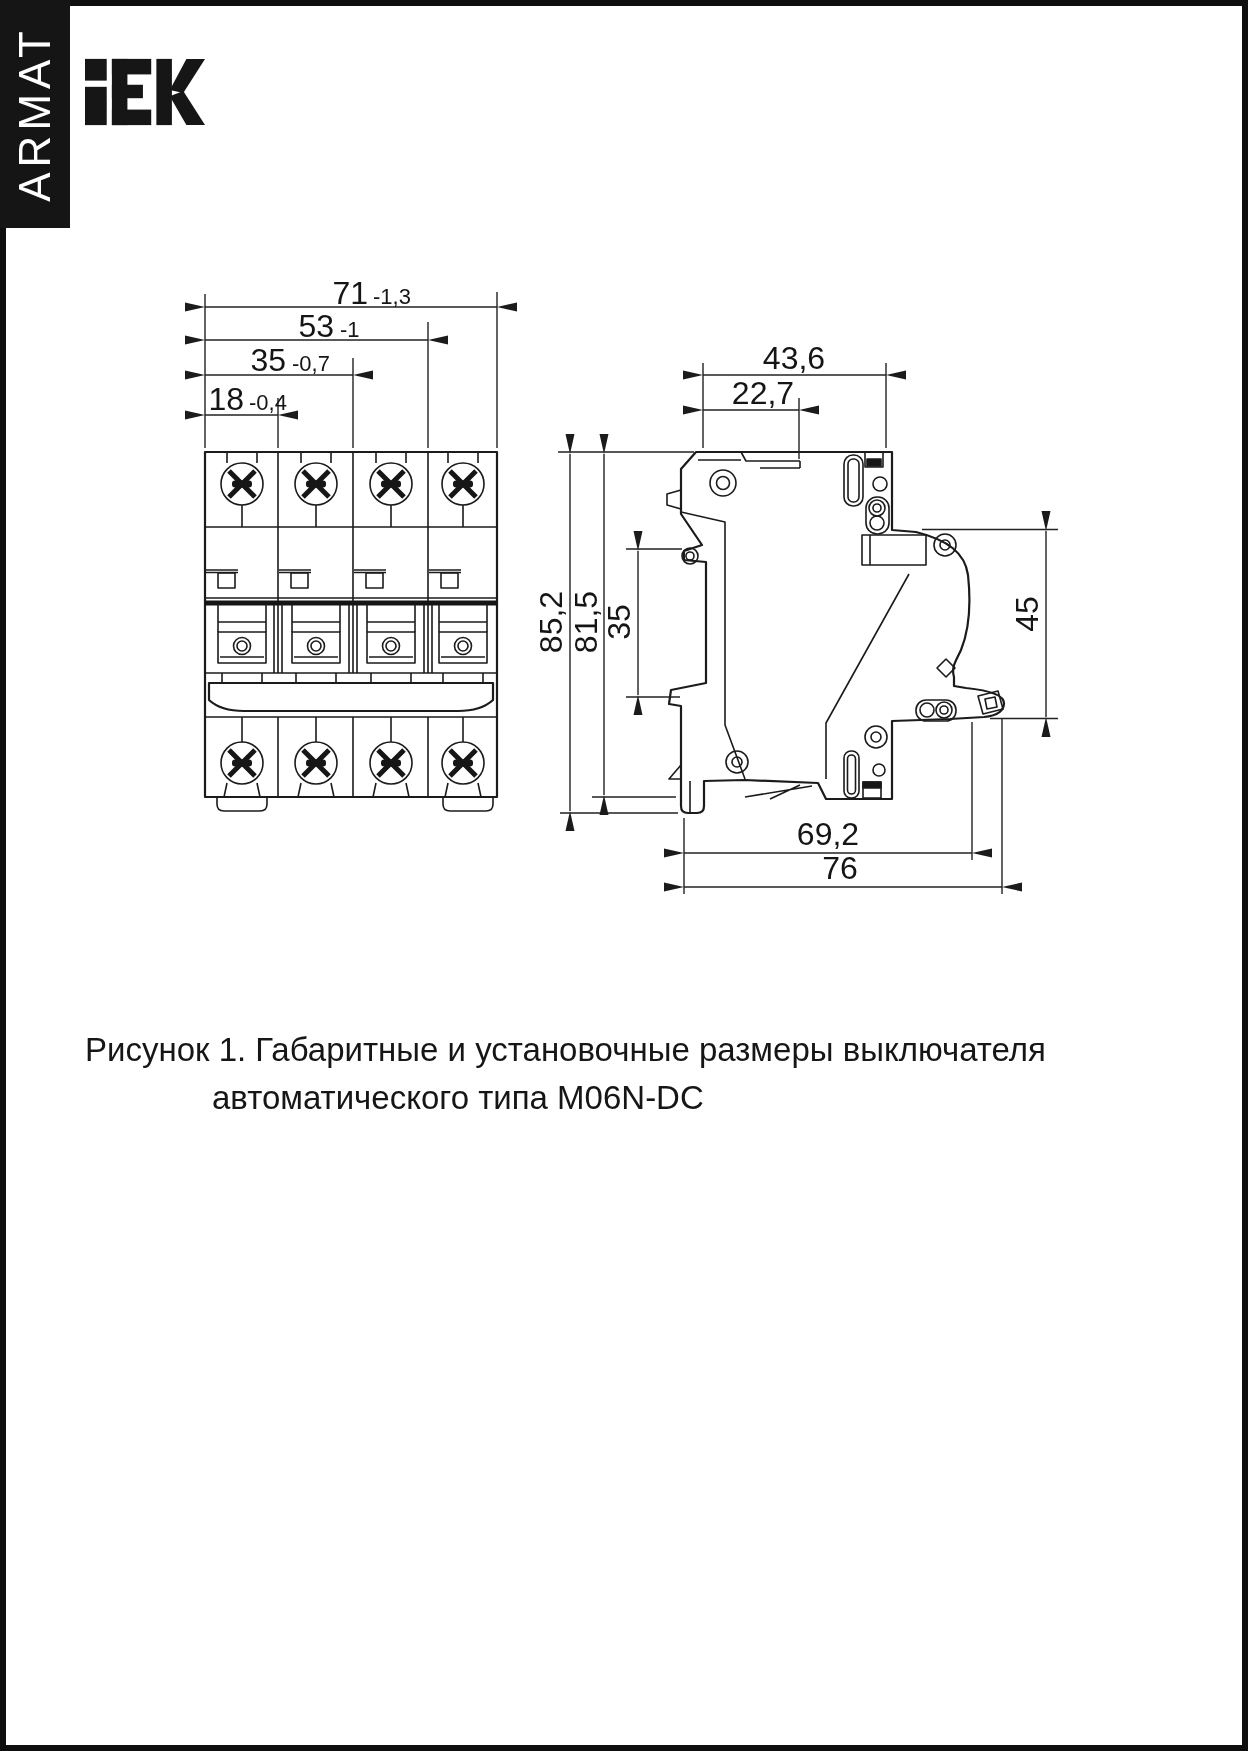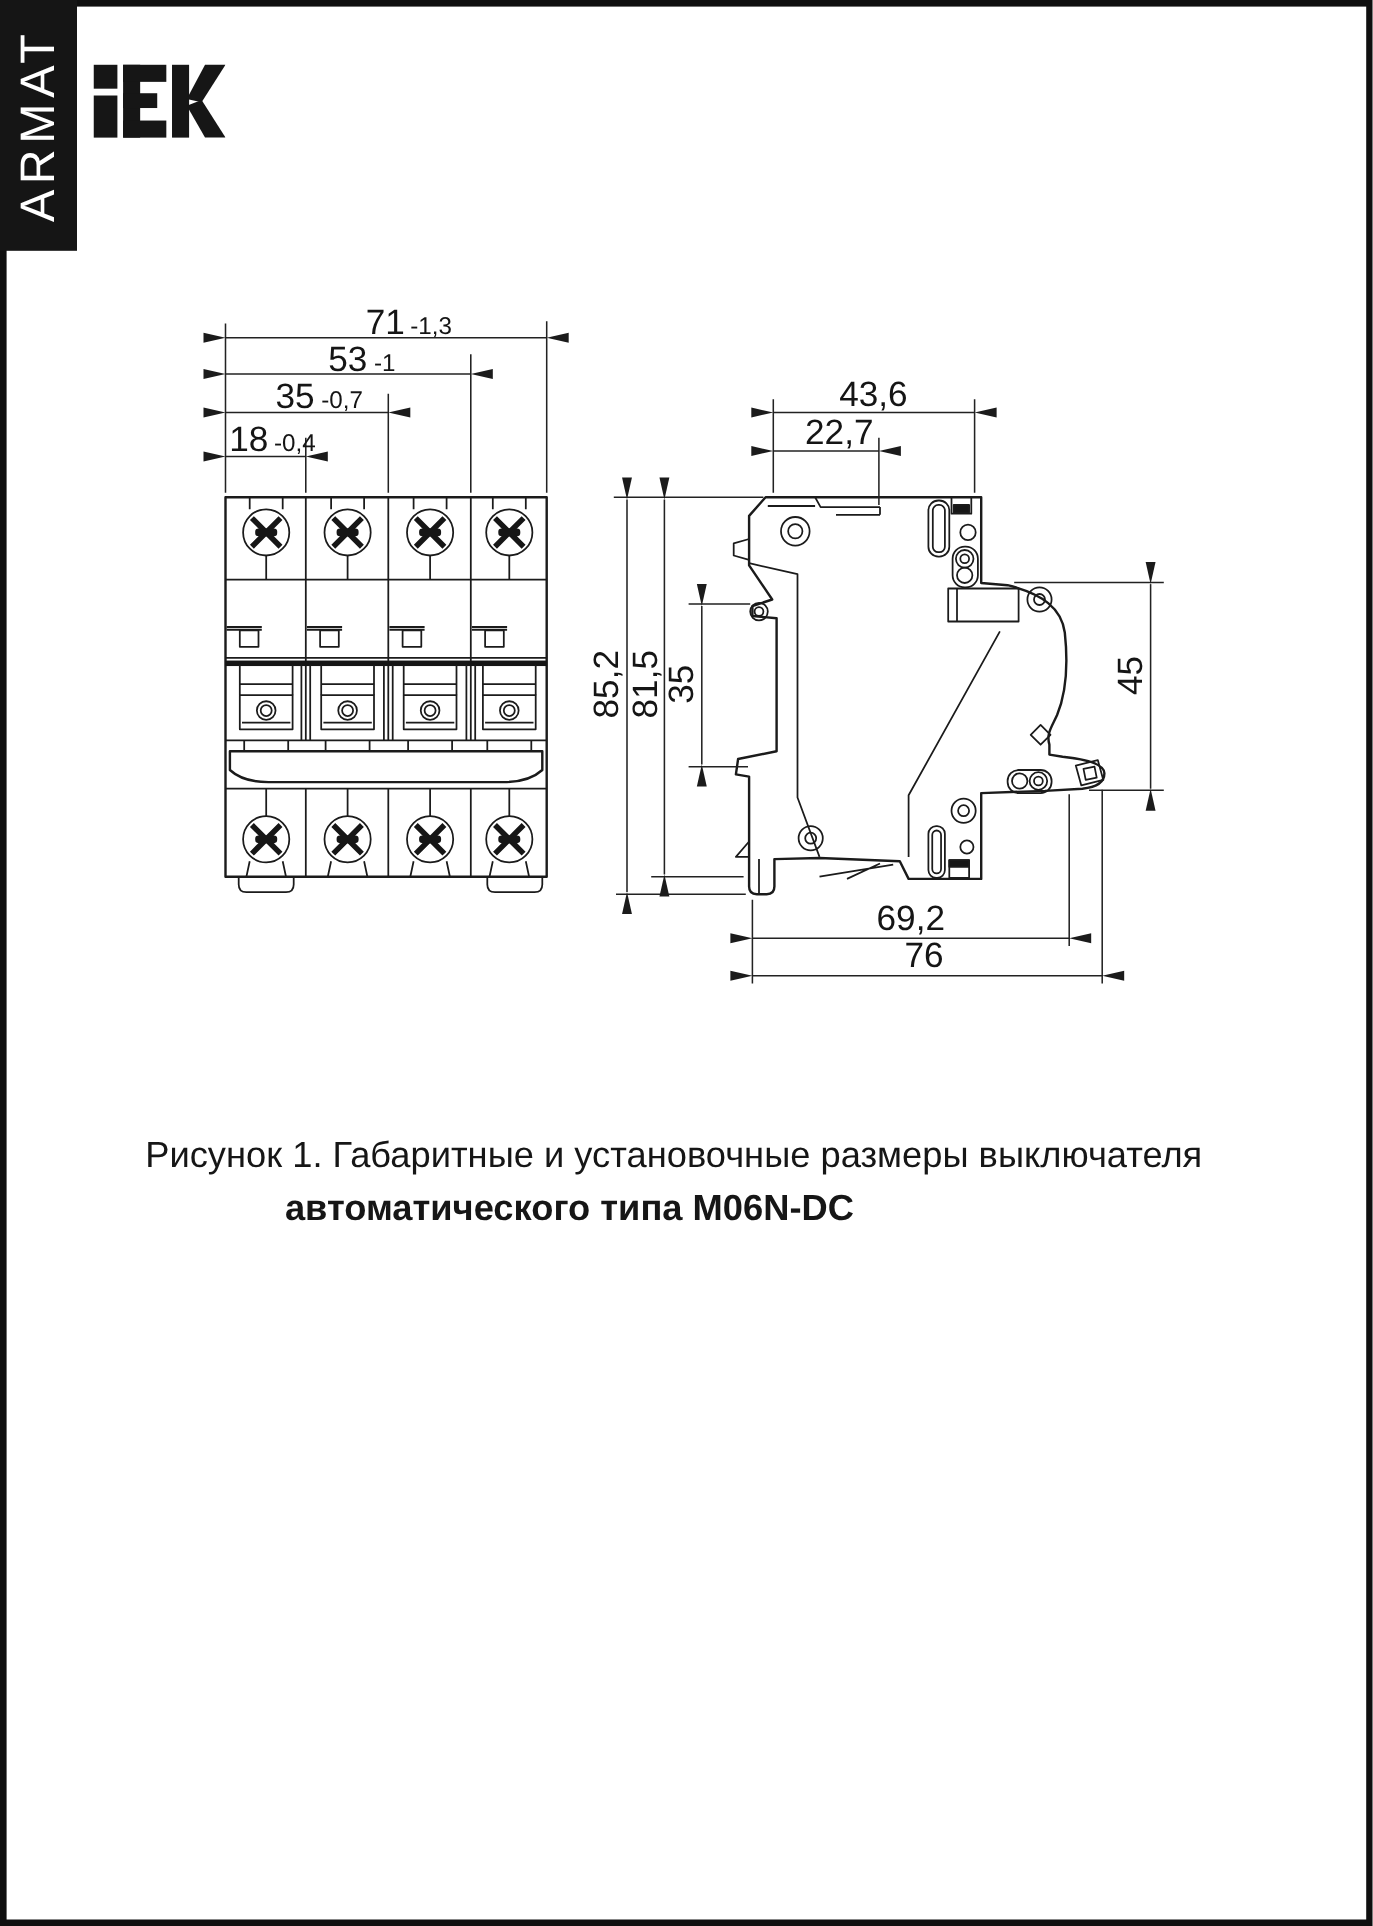--- a/index.html
+++ b/index.html
@@ -10,22 +10,22 @@
   #frame{position:absolute;inset:0;border:6px solid #0f0f0f;pointer-events:none;}
   #armat{
     position:absolute;left:0;top:0;width:70px;height:228px;background:#151515;
     display:flex;align-items:center;justify-content:center;
   }
   #armat span{
     writing-mode:vertical-rl;transform:rotate(180deg);
     color:#fff;font-size:44px;font-weight:400;letter-spacing:5px;
   }
   #logo{position:absolute;left:85px;top:58px;}
-  #caption{position:absolute;left:85px;top:1026px;font-size:33px;line-height:48px;color:#161616;margin-left:47px;}
-  #caption .l2{margin-left:127px;font-weight:bold;}
+  #caption{position:absolute;left:85px;top:1026px;font-size:33px;line-height:48px;color:#161616;}
+  #caption .l2{margin-left:127px;}
   svg text{fill:#151515;}
   .dim{font-size:32px;}
   .tol{font-size:22px;}
   .thin{stroke:#222;stroke-width:1.4;fill:none;}
   .out{stroke:#1b1b1b;stroke-width:2.2;fill:none;stroke-linejoin:round;}
   .out15{stroke:#1b1b1b;stroke-width:1.6;fill:none;stroke-linejoin:round;}
 </style>
 </head>
 <body>
 

